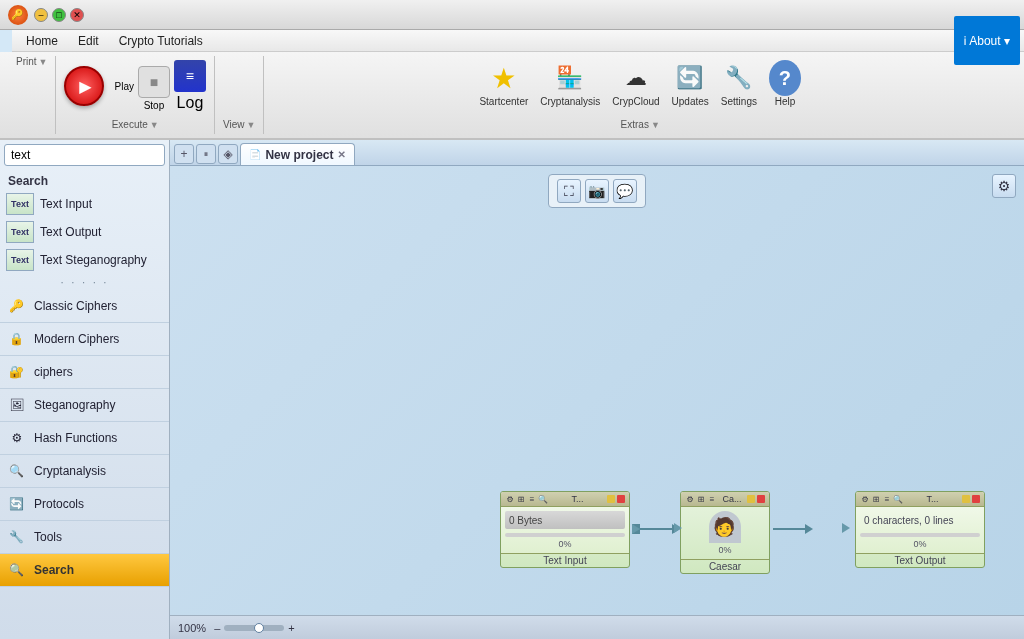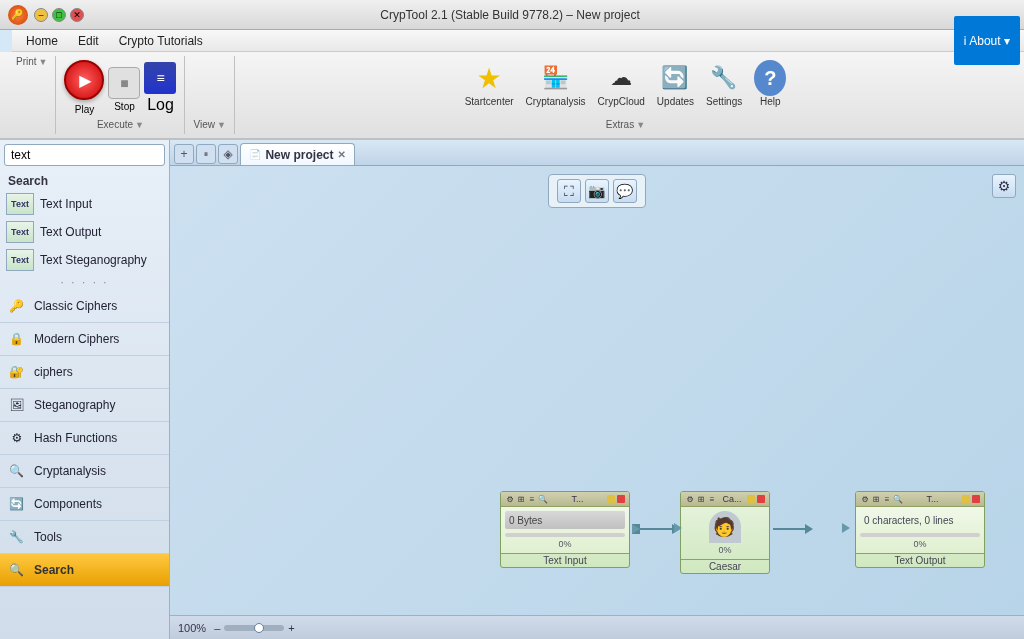--- a/index.html
+++ b/index.html
@@ -479,21 +479,20 @@
 
 <div class="title-bar">
   <div class="title-bar-left">
     <div class="window-title-icon">🔑</div>
     <div class="title-bar-controls">
       <div class="tb-btn minimize">–</div>
       <div class="tb-btn maximize">□</div>
       <div class="tb-btn close">✕</div>
     </div>
   </div>
-  <div style="font-size:12px;color:#333;">CrypTool 2.1 (Stable Build 9778.2) – New project</div>
   <div style="width:80px"></div>
 </div>
 
 <div class="menu-bar">
   <div class="menu-item">Home</div>
   <div class="menu-item">Edit</div>
   <div class="menu-item">Crypto Tutorials</div>
   <div class="about-btn">ℹ About ▾</div>
 </div>
 
@@ -501,21 +500,21 @@
 
   <div class="toolbar-group">
     <div class="toolbar-group-label">
       <span>Print</span>
       <span style="font-size:9px;color:#888">▼</span>
     </div>
   </div>
 
   <div class="toolbar-group">
     <div class="toolbar-buttons">
-      <div style="display:flex;flex-direction:column;align-items:center;gap:4px;cursor:pointer">
+      <div style="display:flex;flex-direction:row;align-items:center;gap:10px;cursor:pointer">
         <div class="play-btn"></div>
         <span style="font-size:10px">Play</span>
       </div>
       <div style="display:flex;flex-direction:column;align-items:center;gap:2px;cursor:pointer;margin-top:4px">
         <div class="stop-btn"></div>
         <span style="font-size:10px">Stop</span>
       </div>
       <div style="display:flex;flex-direction:column;align-items:center;gap:2px;cursor:pointer">
         <div class="log-icon">≡</div>
         <span style="font-size:16px">Log</span>
@@ -629,21 +628,21 @@
     <div class="sidebar-nav-item">
       <div class="nav-icon">⚙</div>
       <span>Hash Functions</span>
     </div>
     <div class="sidebar-nav-item">
       <div class="nav-icon">🔍</div>
       <span>Cryptanalysis</span>
     </div>
     <div class="sidebar-nav-item">
       <div class="nav-icon">🔄</div>
-      <span>Components</span>
+      <span>Protocols</span>
     </div>
     <div class="sidebar-nav-item">
       <div class="nav-icon">🔧</div>
       <span>Tools</span>
     </div>
     <div class="sidebar-nav-item active">
       <div class="nav-icon">🔍</div>
       <span>Search</span>
     </div>
   </div>

